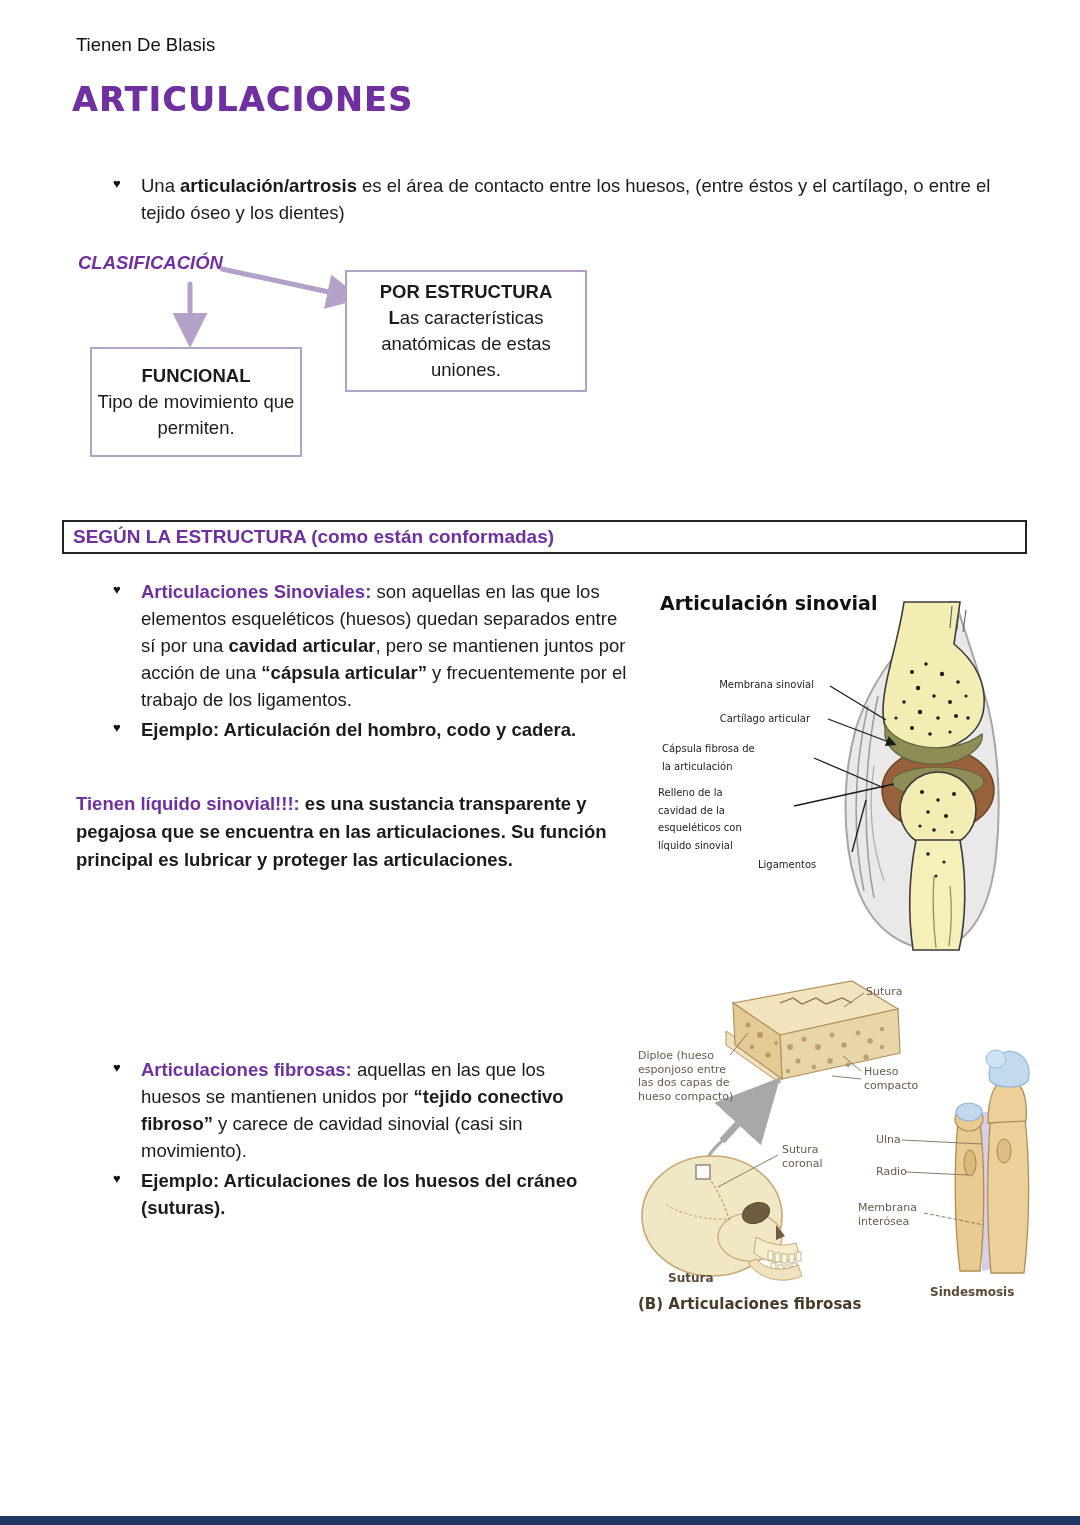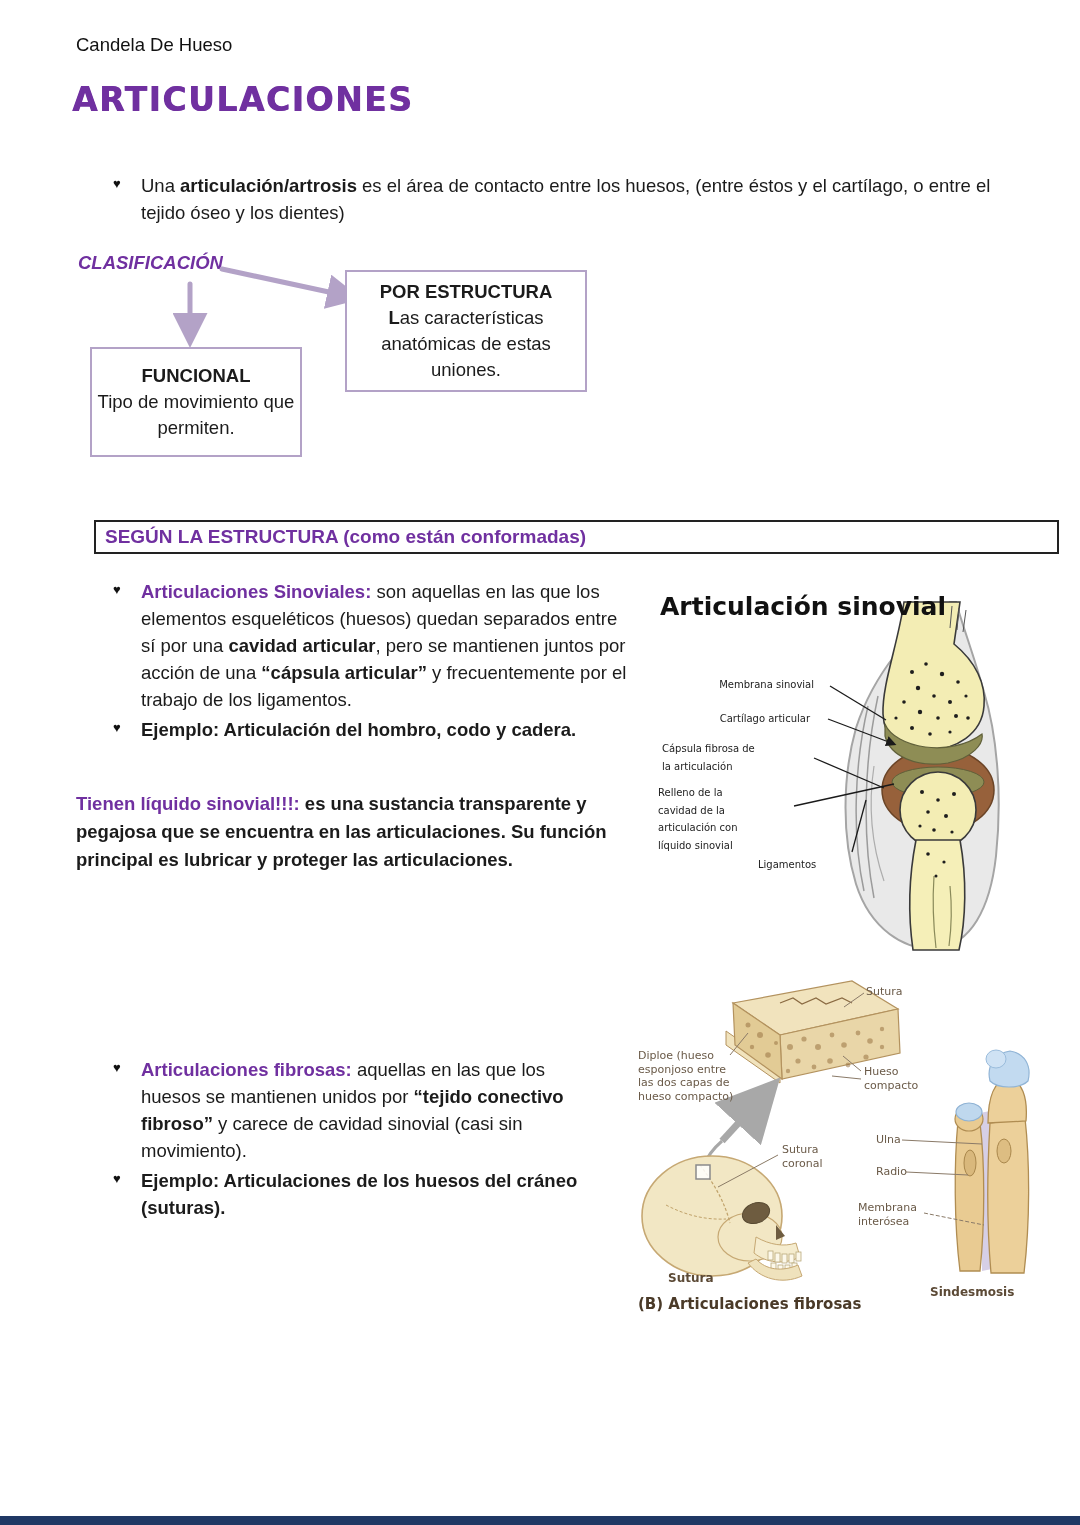--- a/index.html
+++ b/index.html
@@ -10,41 +10,41 @@
   .doc-title{left:72px;top:80px;font-size:33px;font-weight:800;color:#7030a0;
              font-family:"DejaVu Sans",sans-serif;letter-spacing:1.5px;
              text-shadow:0.6px 0 0 #7030a0;}
   .purple{color:#7030a0;}
   b,.bold{font-weight:bold;}
   .clasif-label{left:78px;top:252px;font-size:18.5px;font-weight:bold;font-style:italic;color:#7030a0;text-align:right;}
   .pbox{position:absolute;border:2.5px solid #b3a2c7;display:flex;flex-direction:column;
         justify-content:center;text-align:center;font-size:18.5px;line-height:26px;background:#fff;}
   .pbox .bt{font-weight:bold;}
   .section-box{left:62px;top:520px;width:952px;height:30px;border:2px solid #222;
-               display:flex;align-items:center;padding-left:9px;margin-left:32px;}
+               display:flex;align-items:center;padding-left:9px;}
   .section-box .st{color:#7030a0;font-weight:bold;font-size:19px;}
   .bullet-item{position:relative;padding-left:29px;margin-bottom:3px;}
   .heart{position:absolute;left:1px;top:4px;font-size:13px;color:#111;}
   .btxt{font-size:18.5px;line-height:27px;margin-top:6px;}
   .para{font-size:18.5px;line-height:28px;font-weight:bold;}
   .fig{position:absolute;}
   .fig svg{position:absolute;left:0;top:0;}
-  .fig-title{position:absolute;font-family:"DejaVu Sans",sans-serif;font-weight:bold;font-size:25px;color:#111;}
+  .fig-title{position:absolute;font-family:"DejaVu Sans",sans-serif;font-weight:bold;font-size:19px;color:#111;}
   .syn-label{position:absolute;font-family:"DejaVu Sans",sans-serif;font-size:10px;line-height:17.5px;color:#222;}
   .fib-label{position:absolute;font-family:"DejaVu Sans",sans-serif;font-size:11px;line-height:13.5px;color:#6a5a48;}
   .fib-strong{position:absolute;font-family:"DejaVu Sans",sans-serif;font-size:12px;font-weight:600;color:#5c4a36;}
   .fib-caption{position:absolute;font-family:"DejaVu Sans",sans-serif;font-size:15px;font-weight:bold;color:#4a3a28;}
   .bottom-bar{position:absolute;left:0;bottom:0;width:100%;height:9px;background:#1f3864;}
 </style>
 </head>
 <body>
 
 <div class="page">
 
-  <div class="abs author">Candela De Hueso</div>
+  <div class="abs author">Tienen De Blasis</div>
   <div class="abs doc-title">ARTICULACIONES</div>
 
   <div class="abs" style="left:112px;top:172px;width:880px;">
     <div class="bullet-item">
       <span class="heart">♥</span>
       <span class="btxt"><span>Una </span><b>articulación/artrosis</b><span> es el área de contacto entre los huesos, (entre éstos y el cartílago, o entre el tejido óseo y los dientes)</span></span>
     </div>
   </div>
 
   <div class="abs clasif-label">CLASIFICACIÓN</div>
@@ -154,21 +154,21 @@
     <div class="fig-title" style="left:10px;top:6px;">Articulación sinovial</div>
     <div class="syn-label" style="left:14px;top:90px;width:150px;text-align:right;">Membrana sinovial</div>
     <div class="syn-label" style="left:8px;top:124px;width:152px;text-align:right;">Cartílago articular</div>
     <div class="syn-label" style="left:12px;top:154px;width:152px;">
       <div>Cápsula fibrosa de</div>
       <div>la articulación</div>
     </div>
     <div class="syn-label" style="left:8px;top:198px;width:140px;">
       <div>Relleno de la</div>
       <div>cavidad de la</div>
-      <div>articulación con</div>
+      <div>esqueléticos con</div>
       <div>líquido sinovial</div>
     </div>
     <div class="syn-label" style="left:108px;top:261px;margin-top:9px;">Ligamentos</div>
   </div>
 
   <div class="abs" style="left:112px;top:1056px;width:495px;">
     <div class="bullet-item">
       <span class="heart">♥</span>
       <span class="btxt"><b class="purple">Articulaciones fibrosas:</b><span> aquellas en las que los huesos se mantienen unidos por </span><b>“tejido conectivo fibroso”</b><span> y carece de cavidad sinovial (casi sin movimiento).</span></span>
     </div>

